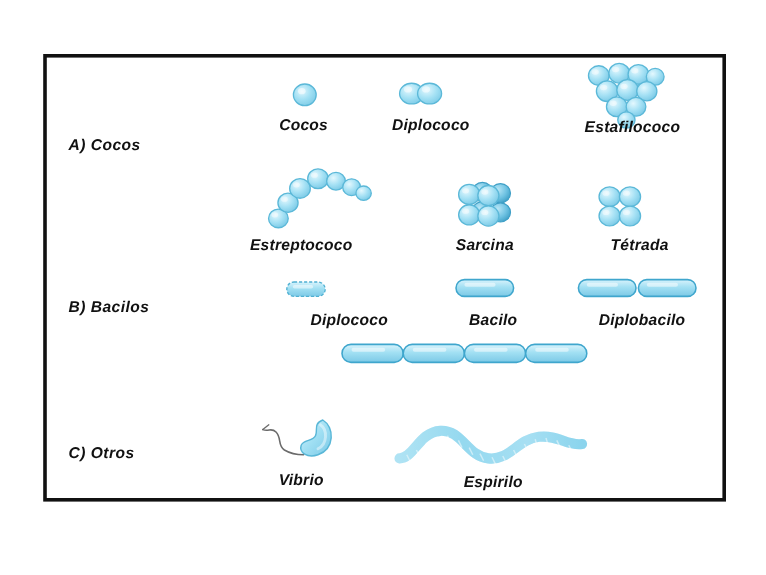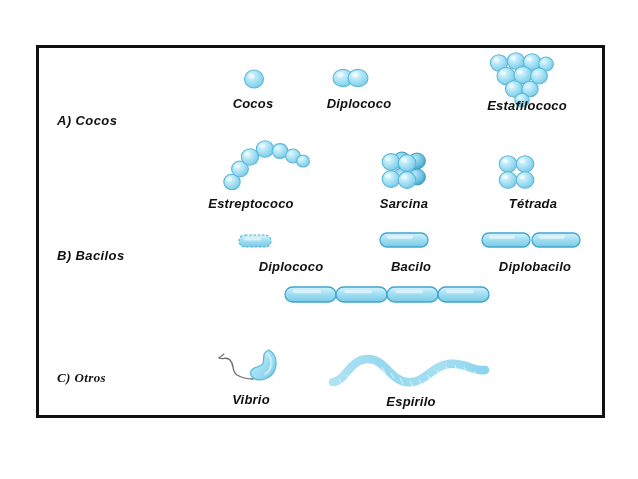--- a/index.html
+++ b/index.html
@@ -290,21 +290,21 @@
       </g>
       <g fill="#ffffff" opacity="0.5">
         <rect x="11" y="7.8" width="28" height="3.4" rx="1.7"></rect>
         <rect x="62" y="7.8" width="28" height="3.4" rx="1.7"></rect>
         <rect x="113" y="7.8" width="28" height="3.4" rx="1.7"></rect>
         <rect x="164" y="7.8" width="28" height="3.4" rx="1.7"></rect>
       </g>
     </svg>
   </div>
 
-  <div class="row-label" style="left:18px; top:322px;font-family:Liberation Serif, serif;">C) Otros</div>
+  <div class="row-label" style="left:18px; top:322px;">C) Otros</div>
 
   <div class="figure" style="left:172px; top:296px;">
     <svg width="72" height="48" viewBox="0 0 72 48" aria-hidden="true">
       <defs>
         <linearGradient id="v1" x1="0" y1="0" x2="1" y2="1">
           <stop offset="0%" stop-color="#d6f2fc"></stop>
           <stop offset="50%" stop-color="#9fdff3"></stop>
           <stop offset="100%" stop-color="#7ac8e6"></stop>
         </linearGradient>
       </defs>

